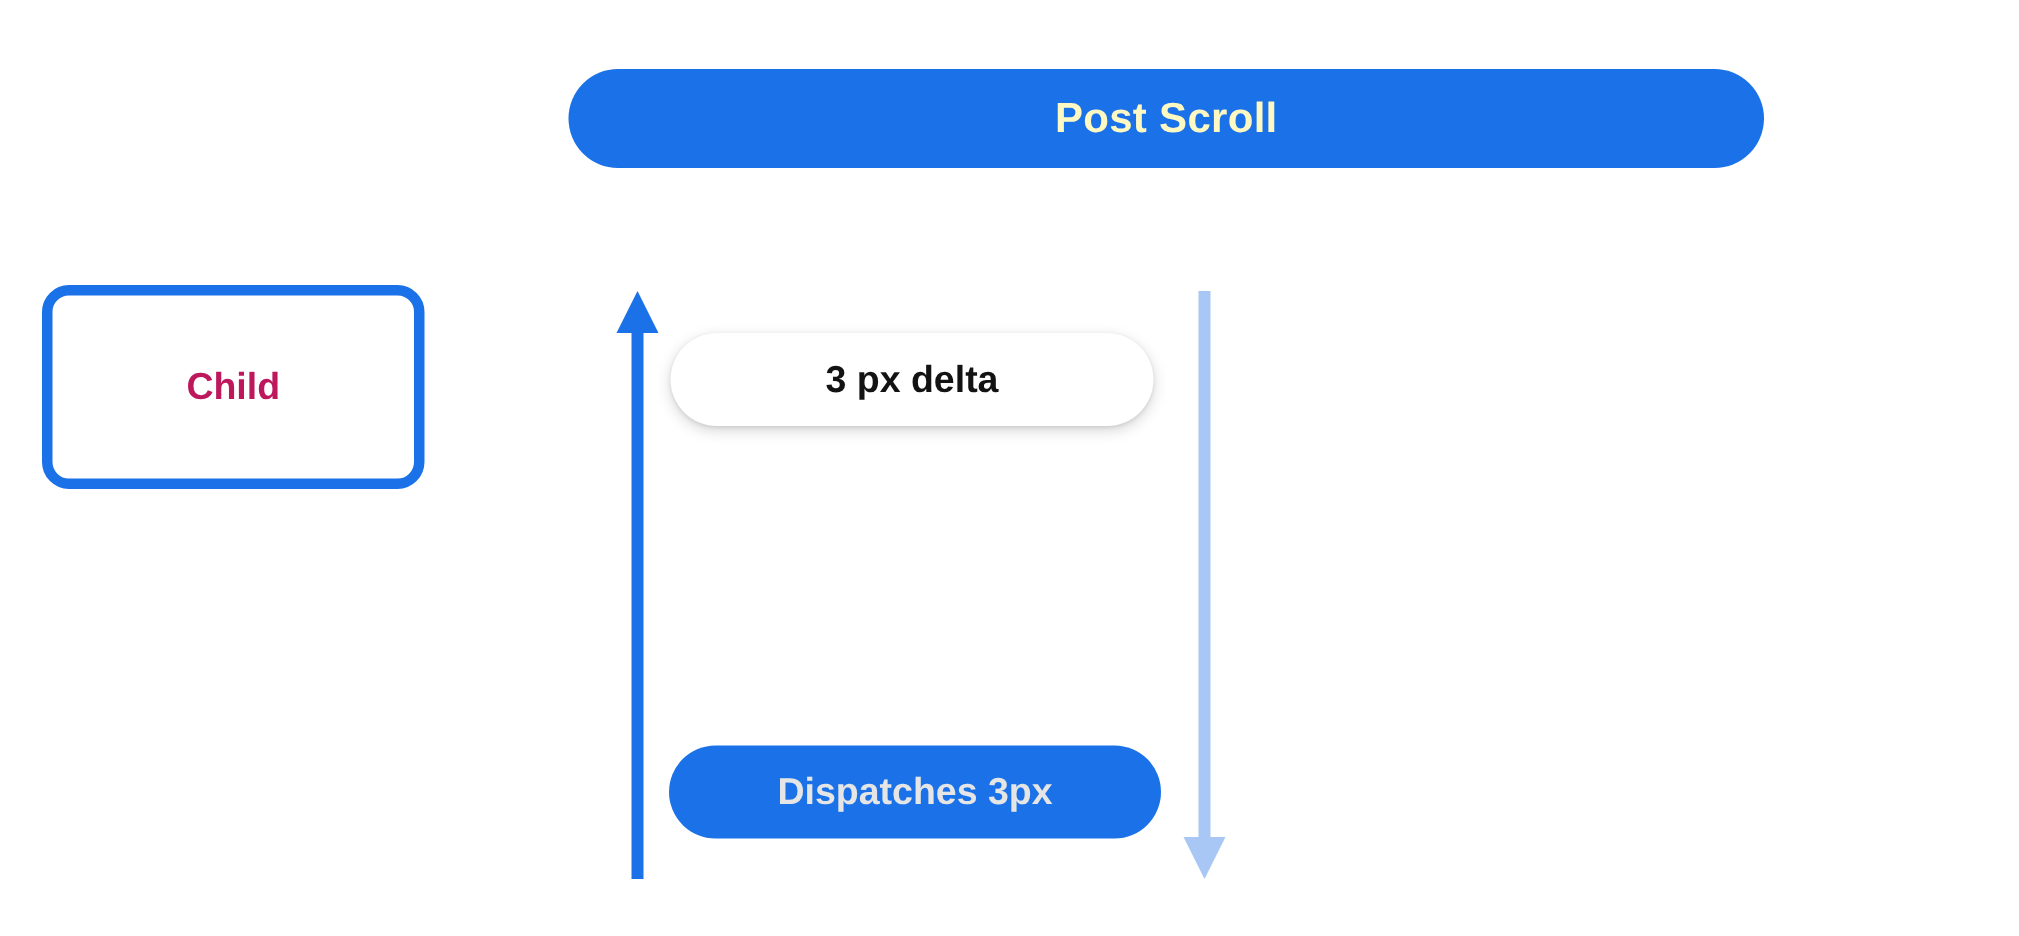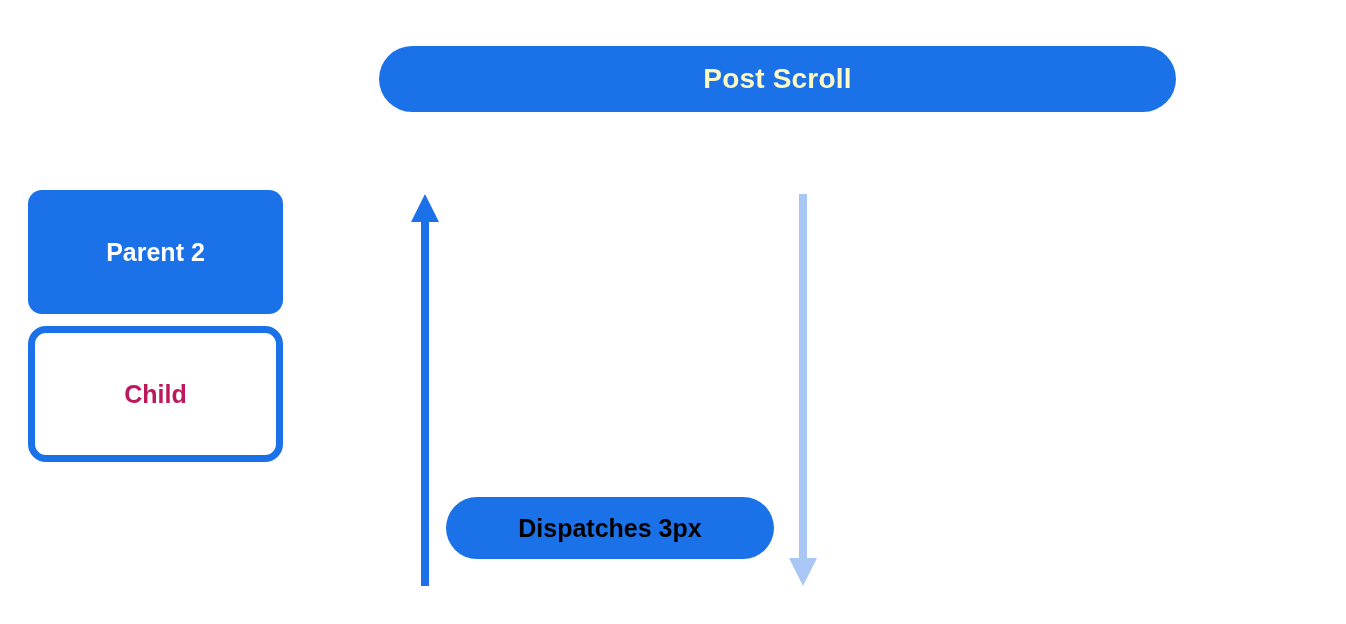--- a/index.html
+++ b/index.html
@@ -111,39 +111,36 @@
   }
   .pill-dispatch {
     left: 446px;
     top: 497px;
     width: 328px;
     height: 62px;
     background: #1b72e8;
     border-radius: 31px;
   }
   .pill-dispatch .pill-label {
-    color: #000000;
+    color: #e5e5e5;
     font-size: 25px;
     font-weight: bold;
   }
 </style>
 </head>
 <body>
 
 <div id="stage">
 
   <div class="header-bar">
     <span class="label">Post Scroll</span>
   </div>
 
   <div class="stack">
 
-    <div class="stack-box filled">
-      <span class="box-label">Parent 2</span>
-    </div>
 
 
     <div class="stack-box outlined">
       <span class="box-label">Child</span>
     </div>
 
   </div>
 
   <div class="arrow arrow-up">
     <svg width="34" height="396" viewBox="0 0 34 396" xmlns="http://www.w3.org/2000/svg">
@@ -152,18 +149,21 @@
     </svg>
   </div>
 
   <div class="arrow arrow-down">
     <svg width="34" height="394" viewBox="0 0 34 394" xmlns="http://www.w3.org/2000/svg">
       <rect x="13" y="0" width="8" height="368" fill="#a8c7f5"></rect>
       <polygon points="17,392 31,364 3,364" fill="#a8c7f5"></polygon>
     </svg>
   </div>
 
+  <div class="pill pill-delta">
+    <span class="pill-label">3 px delta</span>
+  </div>
 
   <div class="pill pill-dispatch">
     <span class="pill-label">Dispatches 3px</span>
   </div>
 
 </div>
 
 </body></html>

